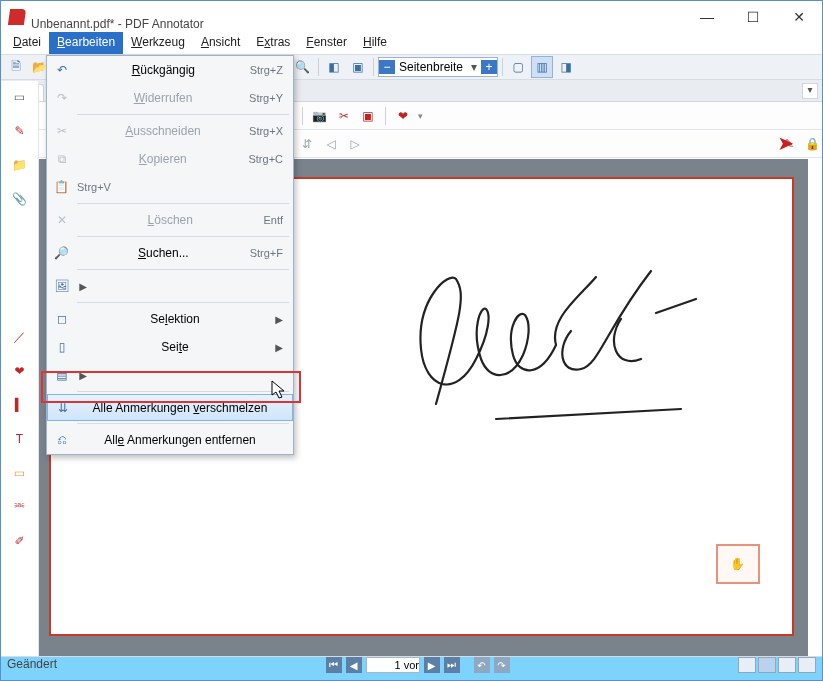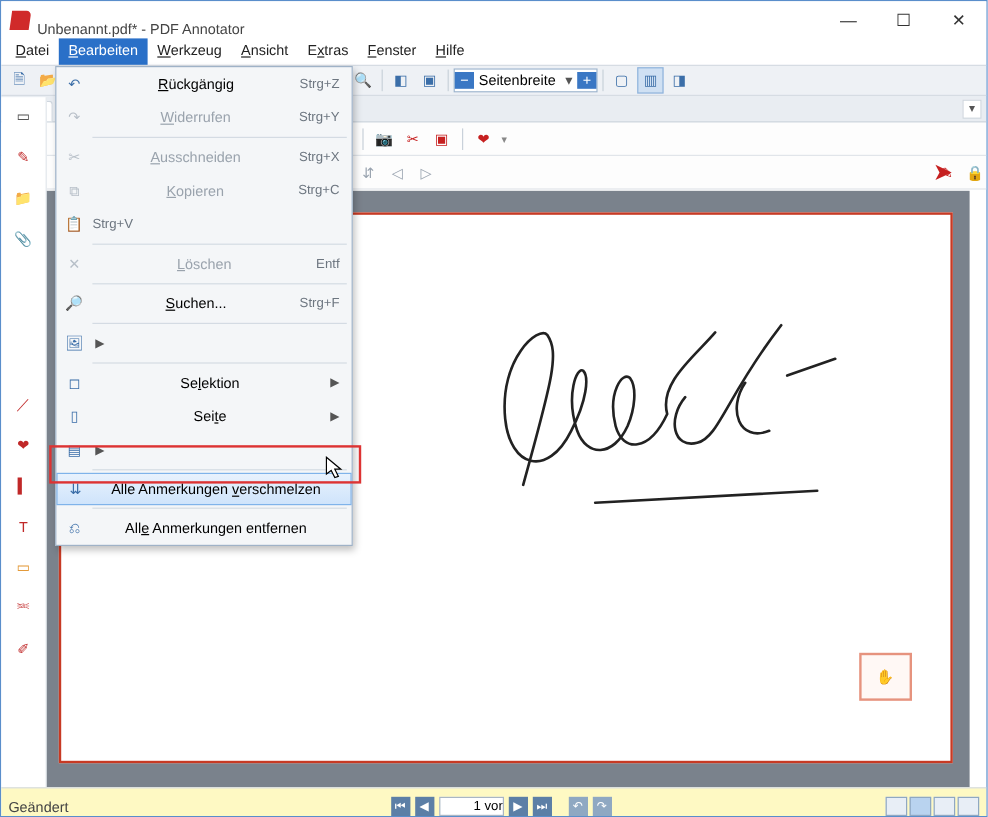--- a/index.html
+++ b/index.html
@@ -39,21 +39,21 @@
   .dd-row .dd-icon { width: 30px; display: flex; justify-content: center; color: #3b6ea8; }
   .dd-row.disabled .dd-icon { color: #b7bfc8; }
   .dd-row .dd-label { flex: 1; text-align: center; }
   .dd-row .dd-label u { text-decoration: underline; }
   .dd-row .dd-short { color: #6d7680; font-size: 11px; }
   .dd-row .dd-arrow { width: 10px; text-align: right; color: #555; font-size: 10px; }
   .dd-sep { height: 1px; background: #d4dbe3; margin: 2px 4px 2px 30px; }
   .dd-row.highlight { background: linear-gradient(#e8f2fd,#cfe4fb); border: 1px solid #7fb3ea; height: 27px; margin: 0; }
   .red-callout { position: absolute; top: 370px; left: 40px; width: 260px; height: 32px; border: 2px solid #d33; z-index: 60; pointer-events: none; }
   .mouse-ptr { position: absolute; top: 379px; left: 270px; z-index: 70; font-size: 16px; color: #000; }
-  .statusbar { position: absolute; bottom: 0; left: 0; right: 0; height: 24px; background: #fef9c3; border-top: 1px solid #d6dce3; display: flex; align-items: flex-end; padding: 0 6px; font-size: 11px; color: #444; gap: 10px; }
+  .statusbar { position: absolute; bottom: 0; left: 0; right: 0; height: 24px; background: #7dd3fc; border-top: 1px solid #d6dce3; display: flex; align-items: flex-start; padding: 0 6px; font-size: 11px; color: #444; gap: 10px; }
   .statusbar .spacer { flex: 1; }
   .statusbar .nav { display: flex; align-items: center; gap: 4px; }
   .statusbar .nav .nbtn { width: 16px; height: 16px; background: #5c7fa6; color: #fff; display: flex; align-items: center; justify-content: center; font-size: 10px; }
   .statusbar .nav input { width: 54px; height: 16px; border: 1px solid #a9b6c4; text-align: center; font-size: 11px; padding-left: 28px; }
   .statusbar .viewbtns { display: flex; gap: 2px; }
   .statusbar .viewbtns .vb { width: 18px; height: 16px; border: 1px solid #8fa8c2; background: #e8eef6; }
   .statusbar .viewbtns .vb.active { background: #b9d3ef; }
 </style>
 </head>
 <body>

